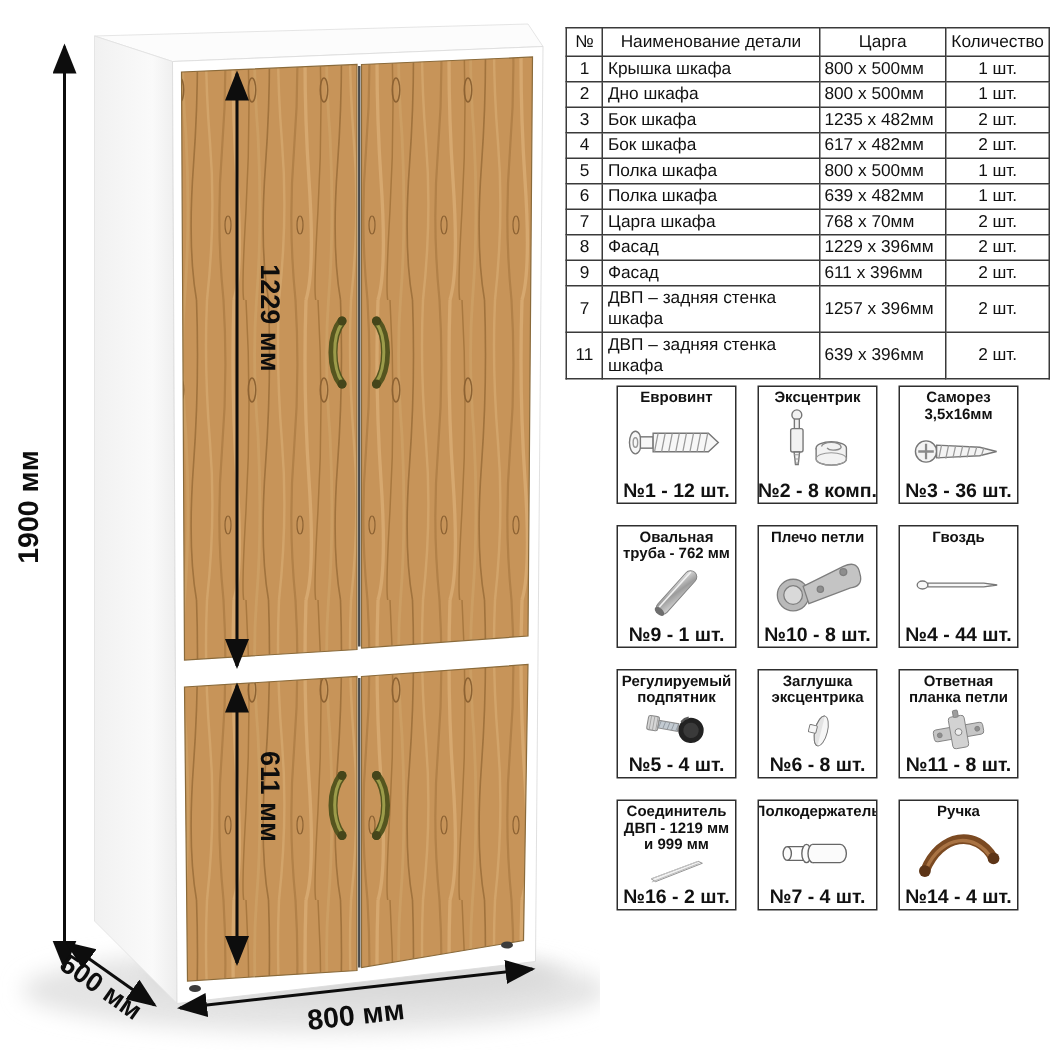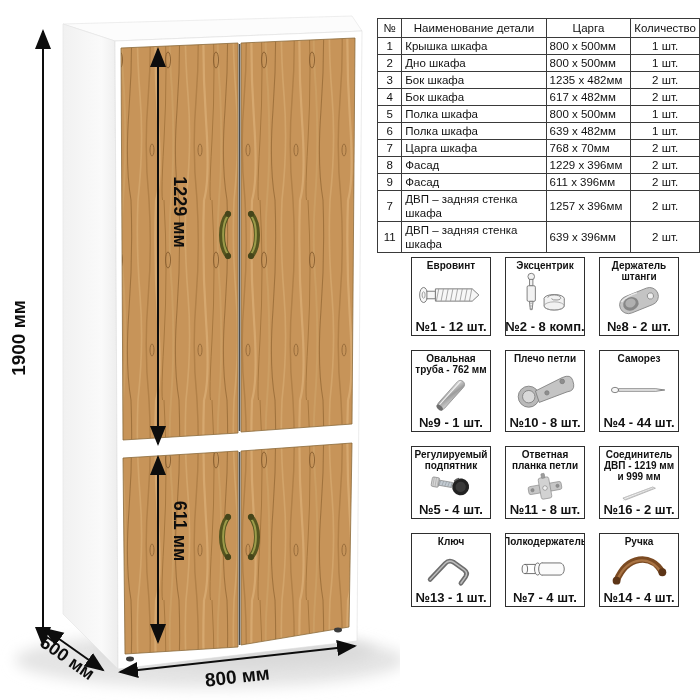--- a/index.html
+++ b/index.html
@@ -242,36 +242,35 @@
             <ellipse cx="40" cy="29" rx="11" ry="4.5"></ellipse>
             <path d="M29,29 v8 a11,4.5 0 0 0 22,0 v-8"></path>
             <ellipse cx="40" cy="37" rx="11" ry="4.5" fill="none" stroke="#9a9a9a" stroke-width="0.8"></ellipse>
             <path d="M33,28 a7,3 0 0 1 14,0 a5,2 0 0 1 -10,1" fill="none" stroke="#8a8a8a"></path>
           </g>
         </svg>
       </div>
       <div class="hw-count">№2 - 8 комп.</div>
     </div>
 
-
-    <div class="hw-cell">
-      <div class="hw-name">Держатель штанги</div>
-      <div class="hw-icon">
-        <svg viewBox="0 0 56 40" width="54" height="38">
-          <g transform="rotate(-22 28 20)">
-            <rect x="5" y="10" width="46" height="20" rx="10" fill="#c4c4c4" stroke="#8b8b8b"></rect>
-            <ellipse cx="18" cy="20" rx="9" ry="7.5" fill="#878787"></ellipse>
-            <ellipse cx="18" cy="19" rx="6" ry="5" fill="#b0b0b0"></ellipse>
-            <circle cx="42" cy="20" r="3.6" fill="#efefef" stroke="#8b8b8b"></circle>
-            <path d="M9,14 q8,-4 20,-3" stroke="#e9e9e9" stroke-width="1.6" fill="none"></path>
-          </g>
-        </svg>
-      </div>
-      <div class="hw-count">№8 - 2 шт.</div>
-    </div>
+    <div class="hw-cell">
+      <div class="hw-name">Саморез 3,5х16мм</div>
+      <div class="hw-icon">
+        <svg viewBox="0 0 66 34" width="64" height="32">
+          <g stroke="#777" fill="#f4f4f4" stroke-width="1">
+            <circle cx="10" cy="17" r="7.5"></circle>
+            <path d="M10,11.5 v11 M4.5,17 h11" stroke="#8a8a8a" stroke-width="1.6"></path>
+            <path d="M17.5,12.5 L48,14 L60,17 L48,20 L17.5,21.5 z"></path>
+          </g>
+          <path d="M21,12.5 l-2,9.5 M26,12.5 l-2,9.5 M31,12.8 l-2,8.9 M36,13 l-2,8.4 M41,13.3 l-2,7.8 M46,13.6 l-2,7.2 M51,14.3 l-1.8,5.8" stroke="#9a9a9a" stroke-width="0.9"></path>
+        </svg>
+      </div>
+      <div class="hw-count">№3 - 36 шт.</div>
+    </div>
+
 
     <div class="hw-cell">
       <div class="hw-name">Овальная труба - 762 мм</div>
       <div class="hw-icon">
         <svg viewBox="0 0 52 46" width="50" height="44">
           <g transform="rotate(42 26 23)">
             <rect x="21" y="1" width="10" height="44" rx="5" fill="url(#metal)" stroke="#828282" stroke-width="0.8"></rect>
             <ellipse cx="26" cy="43.5" rx="4.6" ry="2.6" fill="#6e6e6e"></ellipse>
             <path d="M23.5,3 v38" stroke="#f2f2f2" stroke-width="1.4"></path>
           </g>
@@ -290,21 +289,21 @@
             <path d="M22,24 L50,10 q9,-4 11,3 l1,4 q1,7 -7,8 L26,36 z" fill="#c4c4c4"></path>
             <circle cx="50" cy="14" r="2.4" fill="#8e8e8e"></circle>
             <circle cx="34" cy="26" r="2.2" fill="#8e8e8e"></circle>
           </g>
         </svg>
       </div>
       <div class="hw-count">№10 - 8 шт.</div>
     </div>
 
     <div class="hw-cell">
-      <div class="hw-name">Саморез</div>
+      <div class="hw-name">Гвоздь</div>
       <div class="hw-icon">
         <svg viewBox="0 0 66 18" width="64" height="16">
           <g stroke="#777" fill="#f7f7f7" stroke-width="1">
             <ellipse cx="6" cy="9" rx="4" ry="3"></ellipse>
             <path d="M10,7.6 h42 l10,1.4 -10,1.4 h-42 z"></path>
           </g>
         </svg>
       </div>
       <div class="hw-count">№4 - 44 шт.</div>
     </div>
@@ -320,20 +319,33 @@
             <path d="M15,14 l-1.5,7 M19,14 l-1.5,7 M23,14 l-1.5,7 M27,14 l-1.5,7 M31,14 l-1.5,7" stroke="#8f979e" stroke-width="0.8"></path>
             <circle cx="43" cy="18" r="11.5" fill="#222"></circle>
             <circle cx="43" cy="18" r="7" fill="#3a3a3a"></circle>
             <path d="M33,12 a12,12 0 0 1 6,-5" stroke="#5a5a5a" stroke-width="2" fill="none"></path>
           </g>
         </svg>
       </div>
       <div class="hw-count">№5 - 4 шт.</div>
     </div>
 
+    <div class="hw-cell">
+      <div class="hw-name">Заглушка эксцентрика</div>
+      <div class="hw-icon">
+        <svg viewBox="0 0 40 46" width="38" height="44">
+          <g transform="rotate(14 20 23)" stroke="#777" fill="#f6f6f6" stroke-width="1">
+            <ellipse cx="24" cy="23" rx="6.5" ry="16"></ellipse>
+            <path d="M24,7 a6.5,16 0 0 0 0,32" fill="#e3e3e3"></path>
+            <rect x="11" y="19" width="8" height="8" rx="1"></rect>
+          </g>
+        </svg>
+      </div>
+      <div class="hw-count">№6 - 8 шт.</div>
+    </div>
 
     <div class="hw-cell">
       <div class="hw-name">Ответная планка петли</div>
       <div class="hw-icon">
         <svg viewBox="0 0 58 44" width="56" height="42">
           <g transform="rotate(-10 29 24)" fill="#c6c6c6" stroke="#828282" stroke-width="0.9">
             <rect x="4" y="18" width="50" height="12" rx="3"></rect>
             <rect x="21" y="8" width="16" height="32" rx="3" fill="#d2d2d2"></rect>
             <circle cx="29" cy="24" r="3.4" fill="#efefef"></circle>
             <circle cx="10" cy="24" r="2.4" fill="#8e8e8e"></circle>
@@ -352,30 +364,20 @@
           <g transform="rotate(-12 32 16)" stroke="#8a8a8a" fill="#f1f1f1" stroke-width="0.9">
             <path d="M3,20 L57,12 l4,3 -54,9 z"></path>
             <path d="M3,23.5 l54,-9" stroke="#b5b5b5"></path>
             <path d="M3,20 l54,-8" stroke="#c9c9c9"></path>
           </g>
         </svg>
       </div>
       <div class="hw-count">№16 - 2 шт.</div>
     </div>
 
-    <div class="hw-cell">
-      <div class="hw-name">Ключ</div>
-      <div class="hw-icon">
-        <svg viewBox="0 0 56 38" width="54" height="36">
-          <path d="M6,30 L22,13 q4,-4 9,-1 l11,8 q4,3 1.5,7 l-5,7" fill="none" stroke="#6d6d6d" stroke-width="5" stroke-linecap="round" stroke-linejoin="round"></path>
-          <path d="M6,30 L22,13 q4,-4 9,-1 l11,8 q4,3 1.5,7 l-5,7" fill="none" stroke="#bdbdbd" stroke-width="1.6" stroke-linecap="round" stroke-linejoin="round"></path>
-        </svg>
-      </div>
-      <div class="hw-count">№13 - 1 шт.</div>
-    </div>
 
     <div class="hw-cell">
       <div class="hw-name">Полкодержатель</div>
       <div class="hw-icon">
         <svg viewBox="0 0 58 24" width="56" height="22">
           <g stroke="#666" fill="#fbfbfb" stroke-width="1">
             <ellipse cx="7" cy="12" rx="3" ry="5"></ellipse>
             <path d="M7,7 h13 M7,17 h13"></path>
             <ellipse cx="21" cy="12" rx="3.4" ry="6.6"></ellipse>
             <ellipse cx="25.5" cy="12" rx="3.4" ry="6.6"></ellipse>

